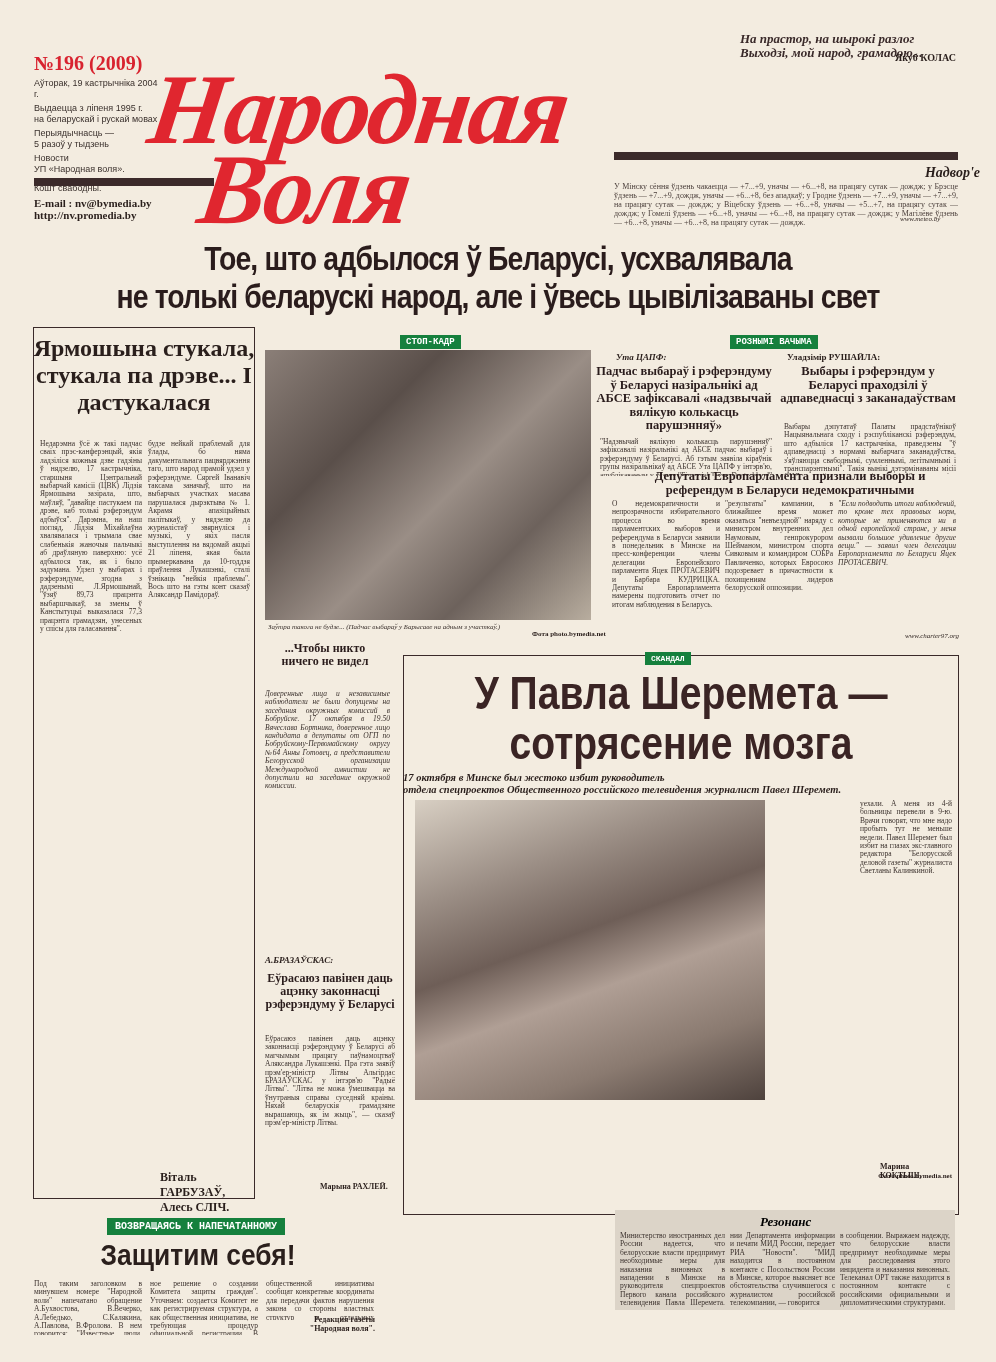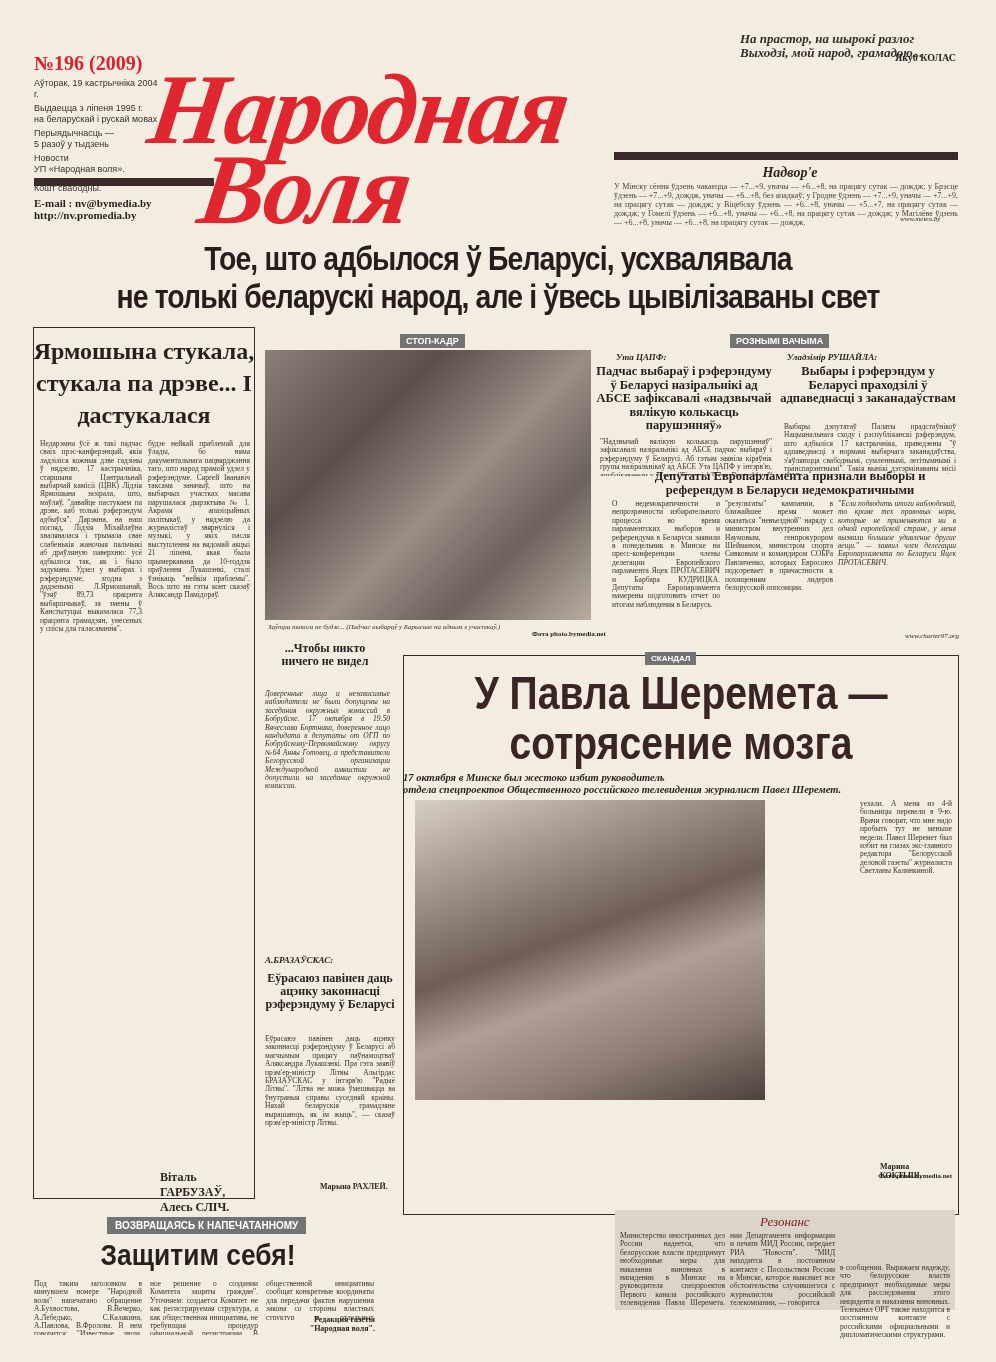--- a/index.html
+++ b/index.html
@@ -8,29 +8,29 @@
 .mast-no{left:34px;top:52px;color:#d8232f;font-weight:bold;font-size:20px}
 .mast-info{left:34px;top:78px;font-family:"Liberation Sans",sans-serif;font-size:9px;line-height:11px;color:#3a302c;width:130px}
 .mast-info p{margin-bottom:3px}
 .bar-left{left:34px;top:178px;width:180px;height:8px;background:#3b2a2a}
 .contact{left:34px;top:197px;font-weight:bold;font-size:11px;line-height:12px}
 .logo1{left:150px;top:60px;color:#e0262f;font-style:italic;font-weight:bold;font-size:100px;letter-spacing:-2px;font-family:"Liberation Serif",serif;line-height:100px;transform:skewX(-8deg)}
 .logo2{left:200px;top:140px;color:#e0262f;font-style:italic;font-weight:bold;font-size:100px;letter-spacing:-2px;line-height:100px;transform:skewX(-8deg)}
 .quote{left:740px;top:32px;font-style:italic;font-weight:bold;font-size:13px;line-height:14px;color:#3a2a2a}
 .quote-author{left:895px;top:52px;font-weight:bold;font-size:10px}
 .bar-right{left:614px;top:152px;width:344px;height:8px;background:#3b2a2a}
-.weather-title{left:600px;top:165px;width:380px;text-align:center;font-style:italic;font-weight:bold;font-size:14px}
+.weather-title{left:600px;top:165px;width:380px;text-align:right;font-style:italic;font-weight:bold;font-size:14px}
 .weather-text{left:614px;top:182px;width:344px;font-size:8px;line-height:9px;text-align:justify;color:#4a3e3a}
 .weather-src{left:900px;top:215px;font-style:italic;font-size:7px}
 .headline{left:0;top:240px;width:996px;text-align:center;font-family:"Liberation Sans",sans-serif;font-weight:bold;font-size:33px;line-height:38px;letter-spacing:-1px;color:#2a1c1c;transform:scaleX(0.86)}
 .col-text{font-size:7.5px;line-height:8.4px;text-align:justify;color:#3a302c;overflow:hidden}
 .box{border:1.5px solid #3a2a2a}
 .yarm-box{left:33px;top:327px;width:222px;height:872px}
-.yarm-title{left:33px;top:335px;width:222px;text-align:center;font-weight:bold;font-size:24px;line-height:32px}
-.label-dark{background:#737373;color:#fff;font-family:Liberation Sans, sans-serif;font-weight:bold;font-size:9px;padding:2px 6px;display:inline-block}
+.yarm-title{left:33px;top:335px;width:222px;text-align:center;font-weight:bold;font-size:24px;line-height:27px}
+.label-dark{background:#15803d;color:#fff;font-family:Liberation Mono, monospace;font-weight:bold;font-size:9px;padding:2px 6px;display:inline-block}
 .photo{left:265px;top:350px;width:326px;height:270px;background:linear-gradient(135deg,#8b7f78 0%,#5a4f4a 30%,#9a8e86 55%,#6d625c 75%,#b8ad9f 100%)}
 .caption{left:268px;top:623px;font-style:italic;font-size:7px;color:#3a302c}
 .photo-credit{left:532px;top:630px;font-weight:bold;font-size:7px}
 .section-title{font-weight:bold;text-align:center;color:#2a1c1c}
 .scandal-box{left:403px;top:655px;width:556px;height:560px}
 .scandal-title{left:403px;top:668px;width:556px;text-align:center;font-family:"Liberation Sans",sans-serif;font-weight:bold;font-size:46px;line-height:50px;transform:scaleX(0.85);color:#3a2424}
 .scandal-sub{left:403px;top:772px;width:556px;text-align:left;font-style:italic;font-weight:bold;font-size:10.5px;line-height:12px}
 .scandal-photo{left:415px;top:800px;width:350px;height:300px;background:linear-gradient(160deg,#d8cfc3 0%,#9c8f86 25%,#6e5e57 45%,#b09f95 60%,#8a7a70 80%,#4e423d 100%)}
 .resonance{left:615px;top:1210px;width:340px;height:100px;background:#dcd4c8}
 .defend-title{left:0;top:1250px;width:396px;text-align:center;font-family:"Liberation Sans",sans-serif;font-weight:bold;font-size:30px;transform:scaleX(0.88)}
@@ -84,21 +84,21 @@
 
 <div class="abs" style="left:265px;top:955px;font-weight:bold;font-style:italic;font-size:9px">А.БРАЗАЎСКАС:</div>
 <div class="abs section-title" style="left:265px;top:972px;width:130px;font-size:12px;line-height:13px">Еўрасаюз павінен даць ацэнку законнасці рэферэндуму ў Беларусі</div>
 <div class="abs col-text" style="left:265px;top:1035px;width:130px;height:140px">Еўрасаюз павінен даць ацэнку законнасці рэферэндуму ў Беларусі аб магчымым працягу паўнамоцтваў Аляксандра Лукашэнкі. Пра гэта заявіў прэм'ер-міністр Літвы Альгірдас БРАЗАЎСКАС у інтэрв'ю "Радыё Літвы". "Літва не можа ўмешвацца ва ўнутраныя справы суседняй краіны. Няхай беларускія грамадзяне вырашаюць, як ім жыць", — сказаў прэм'ер-міністр Літвы.</div>
 <div class="abs" style="left:320px;top:1182px;font-weight:bold;font-size:8px">Марына РАХЛЕЙ.</div>
 
 <div class="abs" style="left:730px;top:330px"><span class="label-dark">РОЗНЫМІ ВАЧЫМА</span></div>
 <div class="abs" style="left:616px;top:352px;font-style:italic;font-weight:bold;font-size:9px">Ута ЦАПФ:</div>
 <div class="abs section-title" style="left:596px;top:365px;width:176px;font-size:12.5px;line-height:13.5px">Падчас выбараў і рэферэндуму ў Беларусі назіральнікі ад АБСЕ зафіксавалі «надзвычай вялікую колькасць парушэнняў»</div>
 <div class="abs col-text" style="left:600px;top:438px;width:172px;height:38px">"Надзвычай вялікую колькасць парушэнняў" зафіксавалі назіральнікі ад АБСЕ падчас выбараў і рэферэндуму ў Беларусі. Аб гэтым заявіла кіраўнік групы назіральнікаў ад АБСЕ Ута ЦАПФ у інтэрв'ю, апублікаваным у газеце "Financial Times Deutschland" 18 кастрычніка.</div>
-<div class="abs" style="left:787px;top:352px;font-style:italic;font-weight:bold;font-size:9px">Уладзімір РУШАЙЛА:</div>
+<div class="abs" style="left:787px;top:352px;font-weight:bold;font-size:9px">Уладзімір РУШАЙЛА:</div>
 <div class="abs section-title" style="left:780px;top:365px;width:176px;font-size:12.5px;line-height:13.5px">Выбары і рэферэндум у Беларусі праходзілі ў адпаведнасці з заканадаўствам</div>
 <div class="abs col-text" style="left:784px;top:423px;width:172px;height:52px">Выбары дэпутатаў Палаты прадстаўнікоў Нацыянальнага сходу і рэспубліканскі рэферэндум, што адбыліся 17 кастрычніка, праведзены "ў адпаведнасці з нормамі выбарчага заканадаўства, з'яўляюцца свабоднымі, сумленнымі, легітымнымі і транспарэнтнымі". Такія вынікі дэтэрмінаваны місіі СНД агучыў на прэс-канферэнцыі 18 кастрычніка кіраўнік місіі Уладзімір РУШАЙЛА.</div>
 
 <div class="abs section-title" style="left:630px;top:470px;width:320px;font-size:12.5px;line-height:13.5px">Депутаты Европарламента признали выборы и референдум в Беларуси недемократичными</div>
 <div class="abs col-text" style="left:612px;top:500px;width:108px;height:140px">О недемократичности и непрозрачности избирательного процесса во время парламентских выборов и референдума в Беларуси заявили в понедельник в Минске на пресс-конференции члены делегации Европейского парламента Яцек ПРОТАСЕВИЧ и Барбара КУДРИЦКА. Депутаты Европарламента намерены подготовить отчет по итогам наблюдения в Беларусь.</div>
 <div class="abs col-text" style="left:725px;top:500px;width:108px;height:140px">"результаты" кампании, в ближайшее время может оказаться "невъездной" наряду с министром внутренних дел Наумовым, генпрокурором Шейманом, министром спорта Сивковым и командиром СОБРа Павличенко, которых Евросоюз подозревает в причастности к похищениям лидеров белорусской оппозиции.</div>
 <div class="abs col-text" style="left:838px;top:500px;width:118px;height:130px;font-style:italic">"Если подводить итоги наблюдений, то кроме тех правовых норм, которые не применяются ни в одной европейской стране, у меня вызвали большое удивление другие вещи." — заявил член делегации Европарламента по Беларуси Яцек ПРОТАСЕВИЧ.</div>
 <div class="abs" style="left:905px;top:632px;font-style:italic;font-size:7px">www.charter97.org</div>
 
 <div class="abs box scandal-box"></div>
@@ -110,23 +110,23 @@
 <div class="abs scandal-sub">
   <div>17 октября в Минске был жестоко избит руководитель</div>
   <div>отдела спецпроектов Общественного российского телевидения журналист Павел Шеремет.</div>
 </div>
 <div class="abs scandal-photo"></div>
 <div class="abs col-text" style="left:860px;top:800px;width:92px;height:340px">уехали. А меня из 4-й больницы перевели в 9-ю. Врачи говорят, что мне надо пробыть тут не меньше недели. Павел Шеремет был избит на глазах экс-главного редактора "Белорусской деловой газеты" журналиста Светланы Калинкиной.</div>
 <div class="abs" style="left:880px;top:1162px;font-weight:bold;font-size:8px;width:72px">Марина КОКТЫШ.</div>
 <div class="abs" style="left:850px;top:1172px;font-weight:bold;font-size:7px;text-align:right;width:102px">Фото photo.bymedia.net</div>
 
 <div class="abs resonance"></div>
-<div class="abs" style="left:760px;top:1214px;font-style:italic;font-weight:normal;font-size:13px;color:#7f1d1d">Резонанс</div>
+<div class="abs" style="left:760px;top:1214px;font-style:italic;font-weight:bold;font-size:13px;color:#000000">Резонанс</div>
 <div class="abs col-text" style="left:620px;top:1232px;width:105px;height:75px">Министерство иностранных дел России надеется, что белорусские власти предпримут необходимые меры для наказания виновных в нападении в Минске на руководителя спецпроектов Первого канала российского телевидения Павла Шеремета. Об этом говорится в сообщении</div>
 <div class="abs col-text" style="left:730px;top:1232px;width:105px;height:75px">нии Департамента информации и печати МИД России, передает РИА "Новости". "МИД находится в постоянном контакте с Посольством России в Минске, которое выясняет все обстоятельства случившегося с журналистом российской телекомпании, — говорится</div>
-<div class="abs col-text" style="left:840px;top:1264px;width:110px;height:75px">в сообщении. Выражаем надежду, что белорусские власти предпримут необходимые меры для расследования этого инцидента и наказания виновных. Телеканал ОРТ также находится в постоянном контакте с российскими официальными и дипломатическими структурами.</div>
+<div class="abs col-text" style="left:840px;top:1232px;width:110px;height:75px">в сообщении. Выражаем надежду, что белорусские власти предпримут необходимые меры для расследования этого инцидента и наказания виновных. Телеканал ОРТ также находится в постоянном контакте с российскими официальными и дипломатическими структурами.</div>
 
 <div class="abs" style="left:107px;top:1215px"><span class="label-dark" style="font-size:10px;padding:3px 8px">ВОЗВРАЩАЯСЬ К НАПЕЧАТАННОМУ</span></div>
 <div class="abs defend-title" style="top:1238px">Защитим себя!</div>
 <div class="abs col-text" style="left:34px;top:1280px;width:108px;height:55px">Под таким заголовком в минувшем номере "Народной воли" напечатано обращение А.Бухвостова, В.Вечерко, А.Лебедько, С.Калякина, А.Павлова, В.Фролова. В нем говорится: "Известные люди, общественные деятели нашей страны приняли совмест-</div>
 <div class="abs col-text" style="left:150px;top:1280px;width:108px;height:55px">ное решение о создании Комитета защиты граждан". Уточняем: создается Комитет не как регистрируемая структура, а как общественная инициатива, не требующая процедур официальной регистрации. В ближайшее время авторы</div>
 <div class="abs col-text" style="left:266px;top:1280px;width:108px;height:40px">общественной инициативы сообщат конкретные координаты для передачи фактов нарушения закона со стороны властных структур и отдельных чиновников.</div>
 <div class="abs" style="left:300px;top:1315px;width:75px;text-align:right;font-weight:bold;font-size:8px">Редакция газеты "Народная воля".</div>
 
 </body></html>

